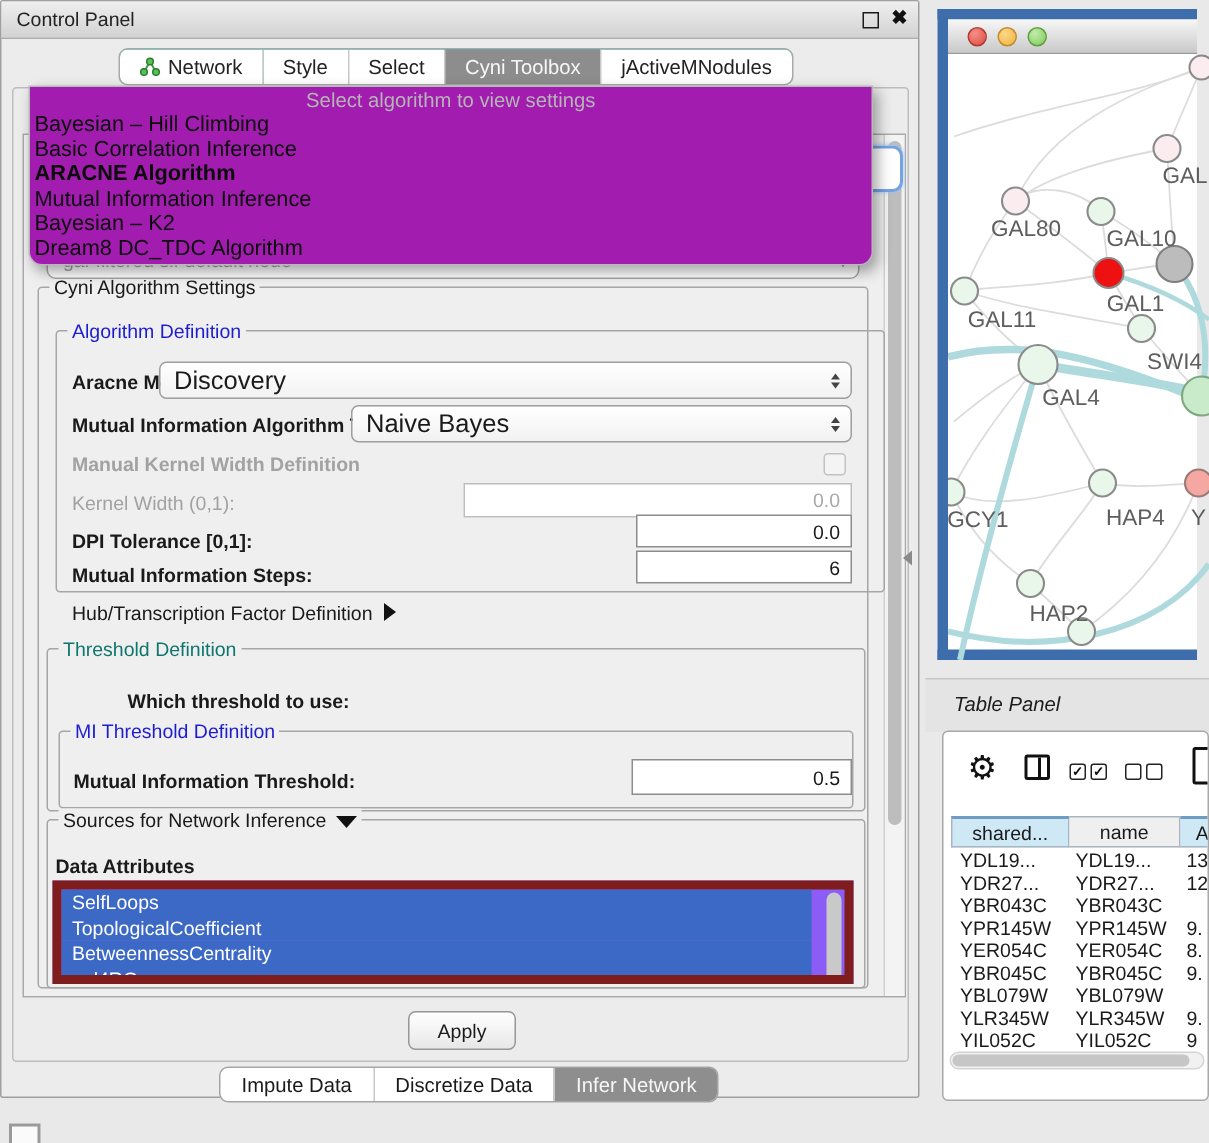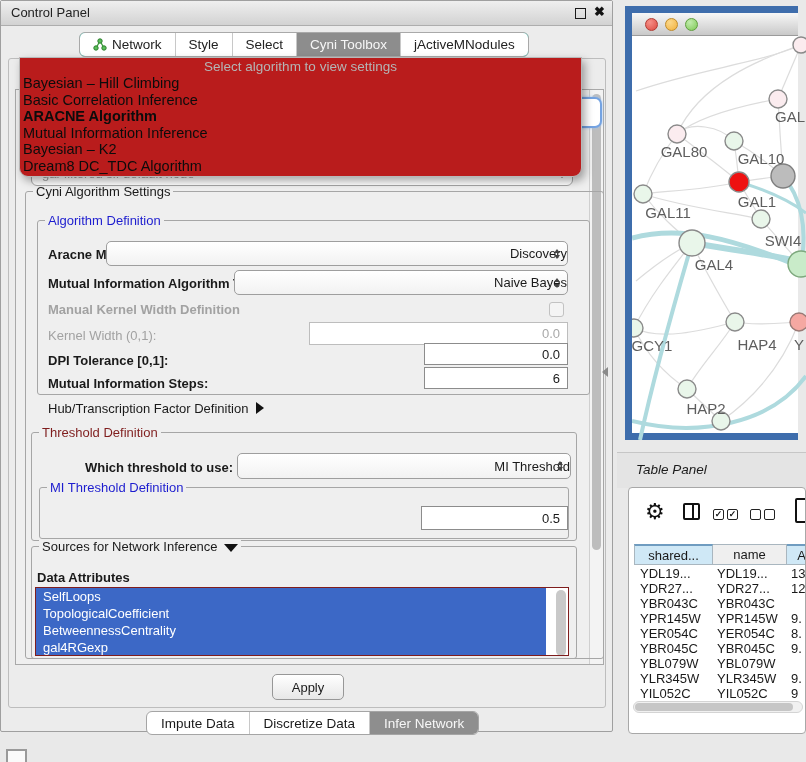--- a/index.html
+++ b/index.html
@@ -26,41 +26,41 @@
   
   .content{position:absolute;left:7px;top:57px;width:598px;height:650px;background:#ececec;
     border:1px solid #bdbdbd;border-radius:3px;box-sizing:border-box;}
   .setpane{position:absolute;left:14px;top:88px;width:589px;height:576px;background:#efefef;
     border:1px solid #a9a9a9;box-sizing:border-box;}
   .vsb{position:absolute;right:0;top:0;width:14px;height:100%;background:#f3f3f3;border-left:1px solid #cfcfcf;box-sizing:border-box;}
   .vsb .th{position:absolute;left:2px;top:4px;width:9px;height:456px;background:#bdbdbd;border-radius:5px;}
   .grp{position:absolute;border:1px solid #a6a6a6;border-radius:3px;}
   .gt{position:absolute;top:-8px;left:7px;background:#efefef;padding:0 3px;font-size:13px;white-space:nowrap;}
   .blue{color:#1d1dcf;}
-  .green{color:#7f1d1d;}
+  .green{color:#0f766e;}
   .combo{position:absolute;background:linear-gradient(#ffffff,#f2f2f2);border:1px solid #9e9e9e;
-    border-radius:5px;font-size:13px;display:flex;align-items:center;padding-left:9px;box-sizing:border-box;justify-content:flex-end;}
+    border-radius:5px;font-size:17px;display:flex;align-items:center;padding-left:9px;box-sizing:border-box;}
   .arrows{position:absolute;right:7px;top:50%;transform:translateY(-50%);display:flex;flex-direction:column;gap:2px;}
   .tu{width:0;height:0;border-left:3.5px solid transparent;border-right:3.5px solid transparent;border-bottom:4.5px solid #444;}
   .td{width:0;height:0;border-left:3.5px solid transparent;border-right:3.5px solid transparent;border-top:4.5px solid #444;}
   .inp{position:absolute;background:#fff;border:1px solid #8c8c8c;font-size:13px;box-sizing:border-box;
     display:flex;align-items:center;justify-content:flex-end;padding:0 7px;}
   .inp.dim{border-color:#bdbdbd;color:#a8a8a8;}
   .chk{position:absolute;width:13px;height:13px;border:1px solid #c2c2c2;border-radius:3px;background:#f4f4f4;}
   
-  .popup{position:absolute;left:18px;top:56px;width:561px;height:118px;background:#b91c1c;
+  .popup{position:absolute;left:18px;top:56px;width:561px;height:118px;background:#a21caf;
     border:1px solid #b8b8b8;border-radius:0 0 9px 9px;box-shadow:3px 4px 9px rgba(0,0,0,.35);z-index:60;}
   .popup .ph{color:#b5b5b5;text-align:center;font-size:13.5px;height:17px;line-height:17px;}
   .popup .it{font-size:14.5px;height:16.6px;line-height:16.6px;padding-left:3px;color:#0c0c0c;}
   .fragcombo{position:absolute;left:578px;top:96px;width:21px;height:27px;background:#fff;
     border:2px solid #74a3e2;border-left:none;border-radius:0 7px 7px 0;z-index:40;box-shadow:0 0 3px #9cc0ee;}
   .ghostcombo{position:absolute;left:30px;top:159px;width:542px;height:26px;background:#fff;
     border:1px solid #a5a5a5;border-radius:6px;z-index:10;display:flex;align-items:center;padding-left:10px;box-sizing:border-box;}
   
-  .attrlist{position:absolute;background:#ffffff;border:1px solid #7f1d1d;box-sizing:border-box;overflow:hidden;}
+  .attrlist{position:absolute;background:#8b5cf6;border:6px solid #7f1d1d;box-sizing:border-box;overflow:hidden;}
   .attrlist .row{height:17px;line-height:17px;color:#fff;background:#3c68c6;padding-left:7px;font-size:13px;margin-right:22px;}
   .attrlist .lsb{position:absolute;right:2px;top:2px;width:10px;height:66px;background:#c9c9c9;border-radius:5px;}
   .btn{position:absolute;background:linear-gradient(#ffffff,#e7e7e7);border:1px solid #979797;border-radius:5px;
     font-size:13px;display:flex;align-items:center;justify-content:center;}
   .seg{position:absolute;display:flex;background:#fff;border:1px solid #a5a5a5;border-radius:6px;overflow:hidden;height:22px;}
   .seg .s{display:flex;align-items:center;padding:0 14px;font-size:13.5px;border-left:1px solid #c8c8c8;}
   .seg .s:first-child{border-left:none;}
   .seg .s.sel{background:#8e8e8e;color:#f7f7f7;}
   .tri-r{display:inline-block;width:0;height:0;border-top:6px solid transparent;border-bottom:6px solid transparent;border-left:8px solid #111;margin-left:8px;vertical-align:-1px;}
   .tri-d{display:inline-block;width:0;height:0;border-left:7px solid transparent;border-right:7px solid transparent;border-top:8px solid #111;margin-left:6px;vertical-align:-1px;}
@@ -143,21 +143,21 @@
         <span class="td"></span>
       </span>
   </div>
 
   <div class="setpane">
     <div class="vsb">
         <div class="th"></div>
       </div>
   </div>
 
-  <div class="grp" style="left:24px;top:190px;width:552px;height:466px;padding-left:25px;">
+  <div class="grp" style="left:24px;top:190px;width:552px;height:466px;">
     <span class="gt">Cyni Algorithm Settings</span>
   </div>
 
   <div class="grp" style="left:36px;top:219px;width:530px;height:173px;padding-left:21px;">
     <span class="gt blue">Algorithm Definition</span>
   </div>
   <span class="abs nw bold" style="left:47px;top:246px;">Aracne Mode:</span>
   <div class="combo" style="left:105px;top:240px;width:462px;height:25px;">
     <span>Discovery</span>
     <span class="arrows">
@@ -189,30 +189,24 @@
   </div>
 
   <div class="abs nw" style="left:47px;top:400px;">
     <span>Hub/Transcription Factor Definition</span><span class="tri-r"></span>
   </div>
 
   <div class="grp" style="left:30px;top:431px;width:544px;height:107px;">
     <span class="gt green">Threshold Definition</span>
   </div>
   <span class="abs nw bold" style="left:84px;top:459px;">Which threshold to use:</span>
-  <div class="combo" style="left:236px;top:452px;width:334px;height:26px;">
-    <span>MI Threshold</span>
-    <span class="arrows">
-        <span class="tu"></span>
-        <span class="td"></span>
-      </span>
-  </div>
   <div class="grp" style="left:38px;top:486px;width:528px;height:50px;">
     <span class="gt blue">MI Threshold Definition</span>
   </div>
+  <span class="abs nw bold" style="left:48px;top:512px;">Mutual Information Threshold:</span>
   <div class="inp" style="left:420px;top:505px;width:147px;height:24px;">
     <span>0.5</span>
   </div>
 
   <div class="grp" style="left:30px;top:545px;width:544px;height:111px;">
     <span class="gt"><span>Sources for Network Inference</span><span class="tri-d"></span></span>
   </div>
   <span class="abs nw bold" style="left:36px;top:569px;">Data Attributes</span>
   <div class="attrlist" style="left:34px;top:586px;width:534px;height:69px;">
     <div class="row">SelfLoops</div>

